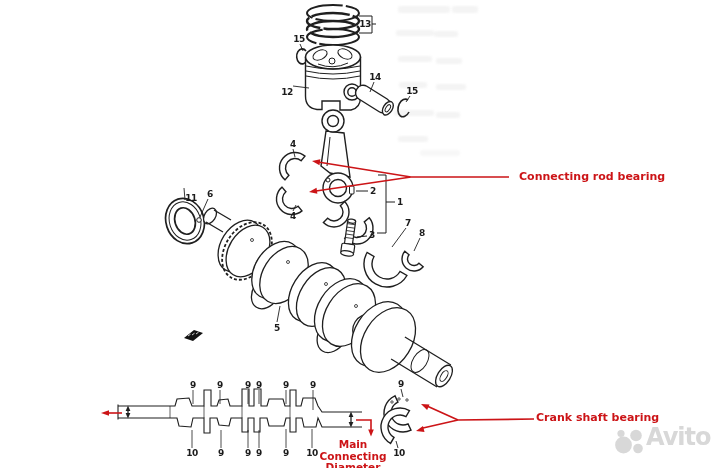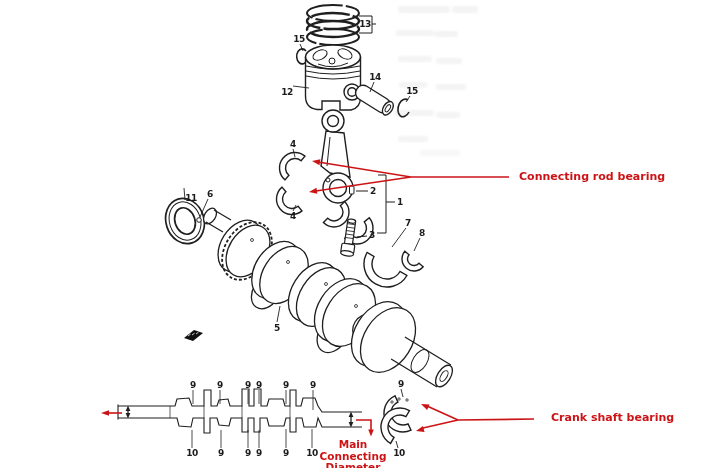--- a/index.html
+++ b/index.html
@@ -254,21 +254,21 @@
       <polygon points="101,413 109,410.2 109,415.8" fill="#cc1417" stroke="none"></polygon>
     </g>
     <g stroke="#cc1417" stroke-width="1.6" fill="none">
       <path d="M356,420 L371,420 L371,432"></path>
       <polygon points="371,436.5 368.2,429.5 373.8,429.5" fill="#cc1417" stroke="none"></polygon>
     </g>
   </svg>
 
   <div class="red-label big" id="rod-bearing-label" style="color: rgb(204, 20, 23);">Connecting rod bearing</div>
 
-  <div class="red-label big" id="crank-bearing-label" style="color: rgb(204, 20, 23); margin-left: 15px;">Crank shaft bearing</div>
+  <div class="red-label big" id="crank-bearing-label" style="color: rgb(204, 20, 23);">Crank shaft bearing</div>
 
 
   <div class="red-label center" id="main-dia-label" style="color: rgb(204, 20, 23);">
     <span>Main Connecting</span><br>
     <span>Diameter</span>
   </div>
 
   <div id="callouts">
       <span class="callout" style="left: 365px; top: 24px;">13</span>
       <span class="callout" style="left: 299px; top: 39px;">15</span>
@@ -294,14 +294,23 @@
       <span class="callout" style="left: 286px; top: 385px;">9</span>
       <span class="callout" style="left: 313px; top: 385px;">9</span>
       <span class="callout" style="left: 192px; top: 453px;">10</span>
       <span class="callout" style="left: 221px; top: 453px;">9</span>
       <span class="callout" style="left: 248px; top: 453px;">9</span>
       <span class="callout" style="left: 259px; top: 453px;">9</span>
       <span class="callout" style="left: 286px; top: 453px;">9</span>
       <span class="callout" style="left: 312px; top: 453px;">10</span>
     </div>
 
+  <div class="watermark">
+    <svg width="42" height="36" viewBox="0 0 42 36">
+      <circle cx="17" cy="9.5" r="3.6" fill="#d8d8d8"></circle>
+      <circle cx="19.5" cy="21" r="8.4" fill="#d8d8d8"></circle>
+      <circle cx="32" cy="11.5" r="5.8" fill="#d8d8d8"></circle>
+      <circle cx="34" cy="24.5" r="4.8" fill="#d8d8d8"></circle>
+    </svg>
+    <span class="wm-text" style="color: rgb(216, 216, 216);">Avito</span>
+  </div>
 
 </div>
 
 </body></html>

